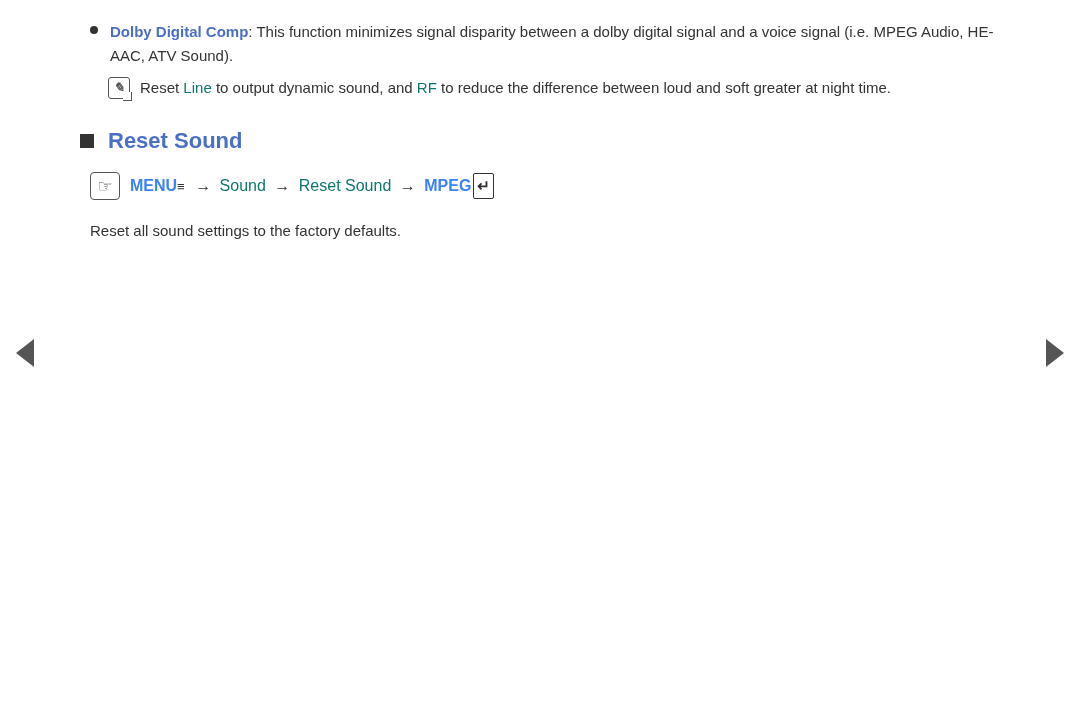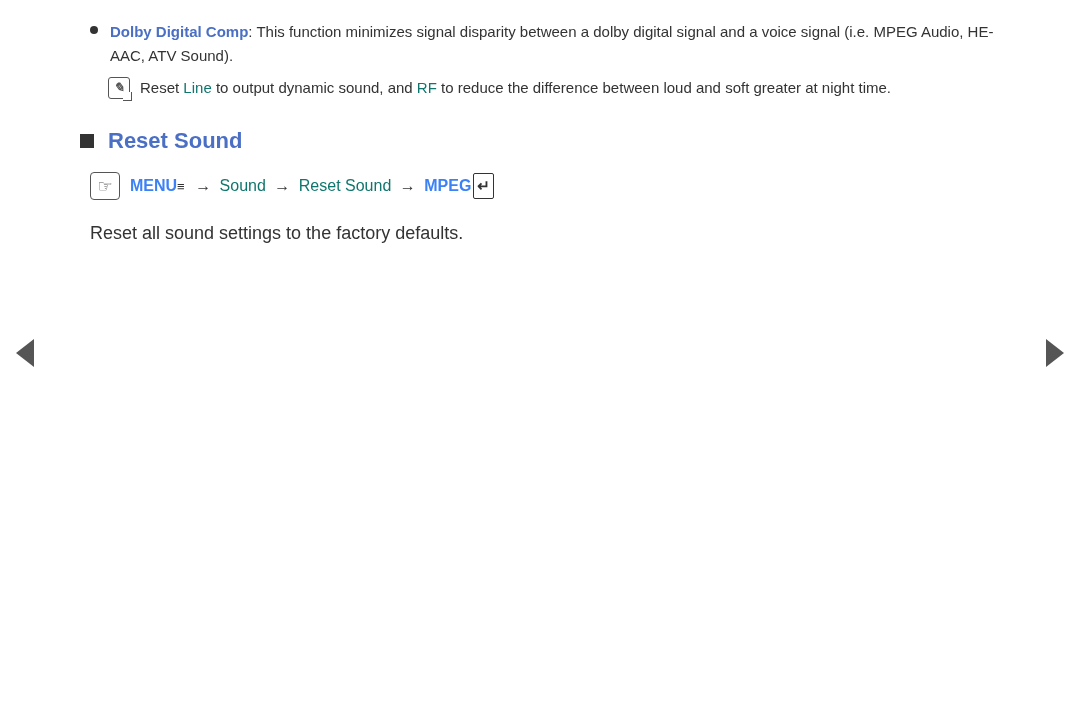--- a/index.html
+++ b/index.html
@@ -227,21 +227,21 @@
       padding: 1px 3px;
       font-weight: bold;
       font-size: 15px;
       margin-left: 2px;
     }
 
     
     .description-text {
       padding-left: 10px;
       line-height: 1.7;
-      font-size: 18px;
+      font-size: 15px;
       color: #333;
     }
 
     
     .footer {
       text-align: center;
       padding: 12px;
       font-size: 13px;
       font-weight: bold;
       color: #333;

